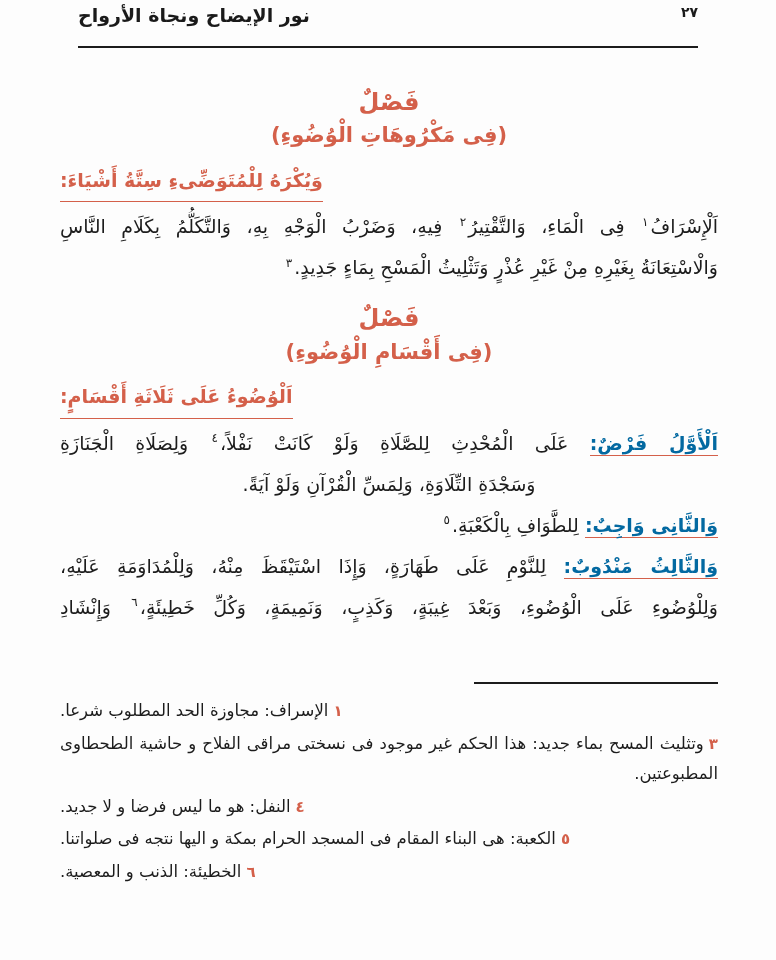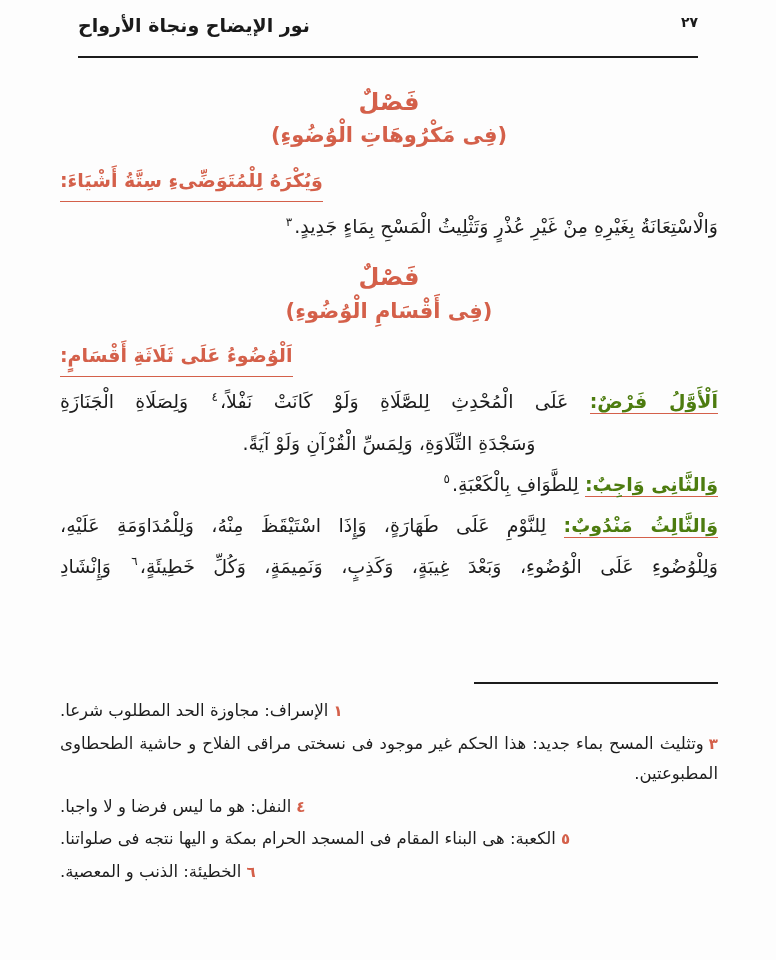--- a/index.html
+++ b/index.html
@@ -18,21 +18,21 @@
 
   .page {
     position: absolute;
     inset: 0;
     padding: 0;
   }
 
   
   .header {
     position: absolute;
-    top: 14px;
+    top: 4px;
     left: 78px;
     right: 78px;
     height: 36px;
     display: flex;
     flex-direction: row-reverse;
     align-items: flex-start;
     justify-content: space-between;
     border-bottom: 2px solid #1c1c1c;
     padding-bottom: 6px;
   }
@@ -100,21 +100,21 @@
     font-weight: 400;
   }
   .para.last-line {
     text-align-last: right;
   }
   .para.center-last {
     text-align-last: center;
   }
 
   .ruby {
-    color: #4d7c0f;
+    color: #0369a1;
     font-weight: 700;
     border-bottom: 1.5px solid #d4604a;
     padding-bottom: 1px;
   }
   .fn-ref {
     font-size: 12px;
     vertical-align: super;
     color: #1c1c1c;
     padding: 0 2px;
   }
@@ -164,20 +164,25 @@
 
   <div class="body">
 
     <div class="chapter-title">فَصْلٌ</div>
     <div class="chapter-subtitle">(فِى مَكْرُوهَاتِ الْوُضُوءِ)</div>
 
     <div class="lead-line">
       <span class="underlined">وَيُكْرَهُ لِلْمُتَوَضِّىءِ سِتَّةُ أَشْيَاءَ:</span>
     </div>
 
+    <div class="para">
+      <span>اَلْإِسْرَافُ</span><span class="fn-ref">١</span>
+      <span>فِى الْمَاءِ، وَالتَّقْتِيرُ</span><span class="fn-ref">٢</span>
+      <span>فِيهِ، وَضَرْبُ الْوَجْهِ بِهِ، وَالتَّكَلُّمُ بِكَلَامِ النَّاسِ</span>
+    </div>
 
     <div class="para last-line">
       <span>وَالْاسْتِعَانَةُ بِغَيْرِهِ مِنْ غَيْرِ عُذْرٍ وَتَثْلِيثُ الْمَسْحِ بِمَاءٍ جَدِيدٍ.</span><span class="fn-ref">٣</span>
     </div>
 
     <div class="chapter-title">فَصْلٌ</div>
     <div class="chapter-subtitle">(فِى أَقْسَامِ الْوُضُوءِ)</div>
 
     <div class="lead-line">
       <span class="underlined">اَلْوُضُوءُ عَلَى ثَلَاثَةِ أَقْسَامٍ:</span>
@@ -214,21 +219,21 @@
       <div class="fn-item">
         <span class="fn-num">١</span><span class="fn-text">الإسراف: مجاوزة الحد المطلوب شرعا.</span>
       </div>
 
 
       <div class="fn-item wrap">
         <span class="fn-num">٣</span><span class="fn-text">وتثليث المسح بماء جديد: هذا الحكم غير موجود فى نسختى مراقى الفلاح و حاشية الطحطاوى المطبوعتين.</span>
       </div>
 
       <div class="fn-item">
-        <span class="fn-num">٤</span><span class="fn-text">النفل: هو ما ليس فرضا و لا واجبا.</span>
+        <span class="fn-num">٤</span><span class="fn-text">النفل: هو ما ليس فرضا و لا جديد.</span>
       </div>
 
       <div class="fn-item">
         <span class="fn-num">٥</span><span class="fn-text">الكعبة: هى البناء المقام فى المسجد الحرام بمكة و اليها نتجه فى صلواتنا.</span>
       </div>
 
       <div class="fn-item">
         <span class="fn-num">٦</span><span class="fn-text">الخطيئة: الذنب و المعصية.</span>
       </div>
     </div>

